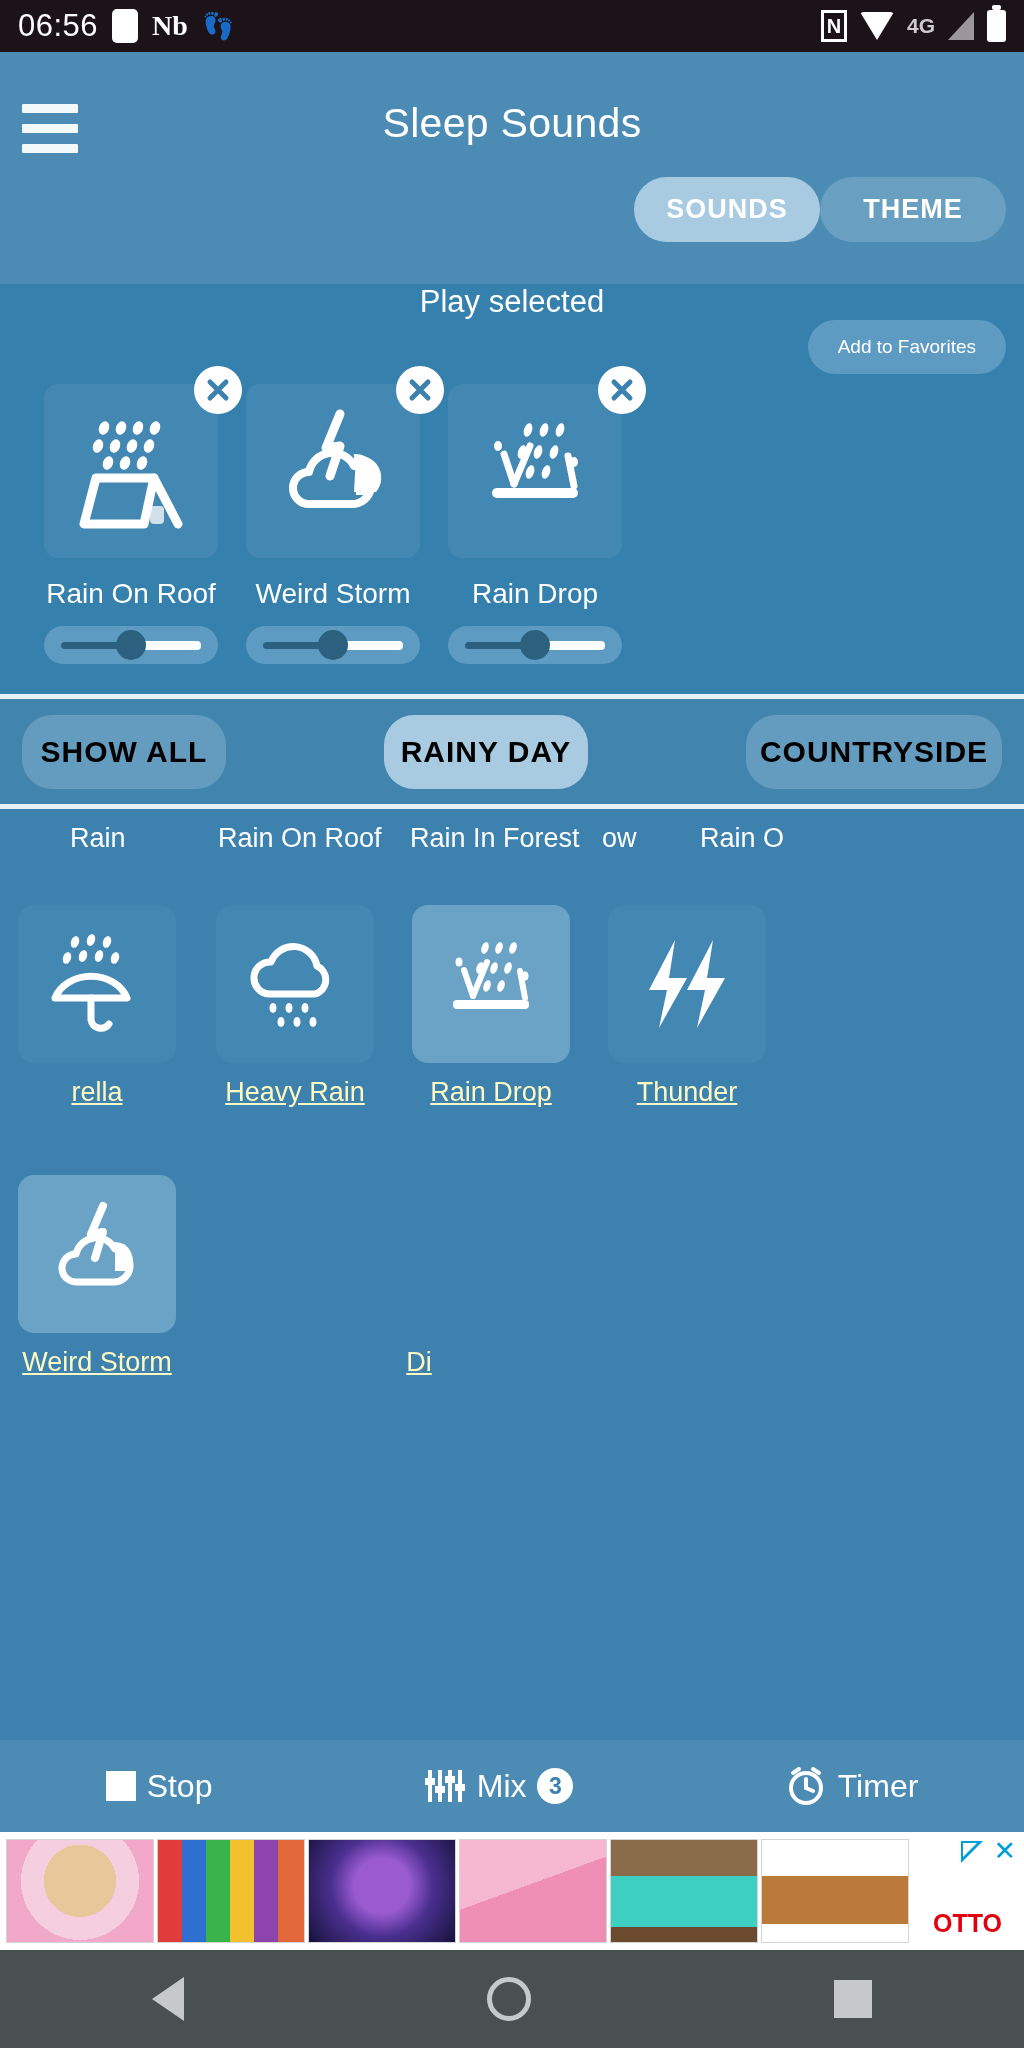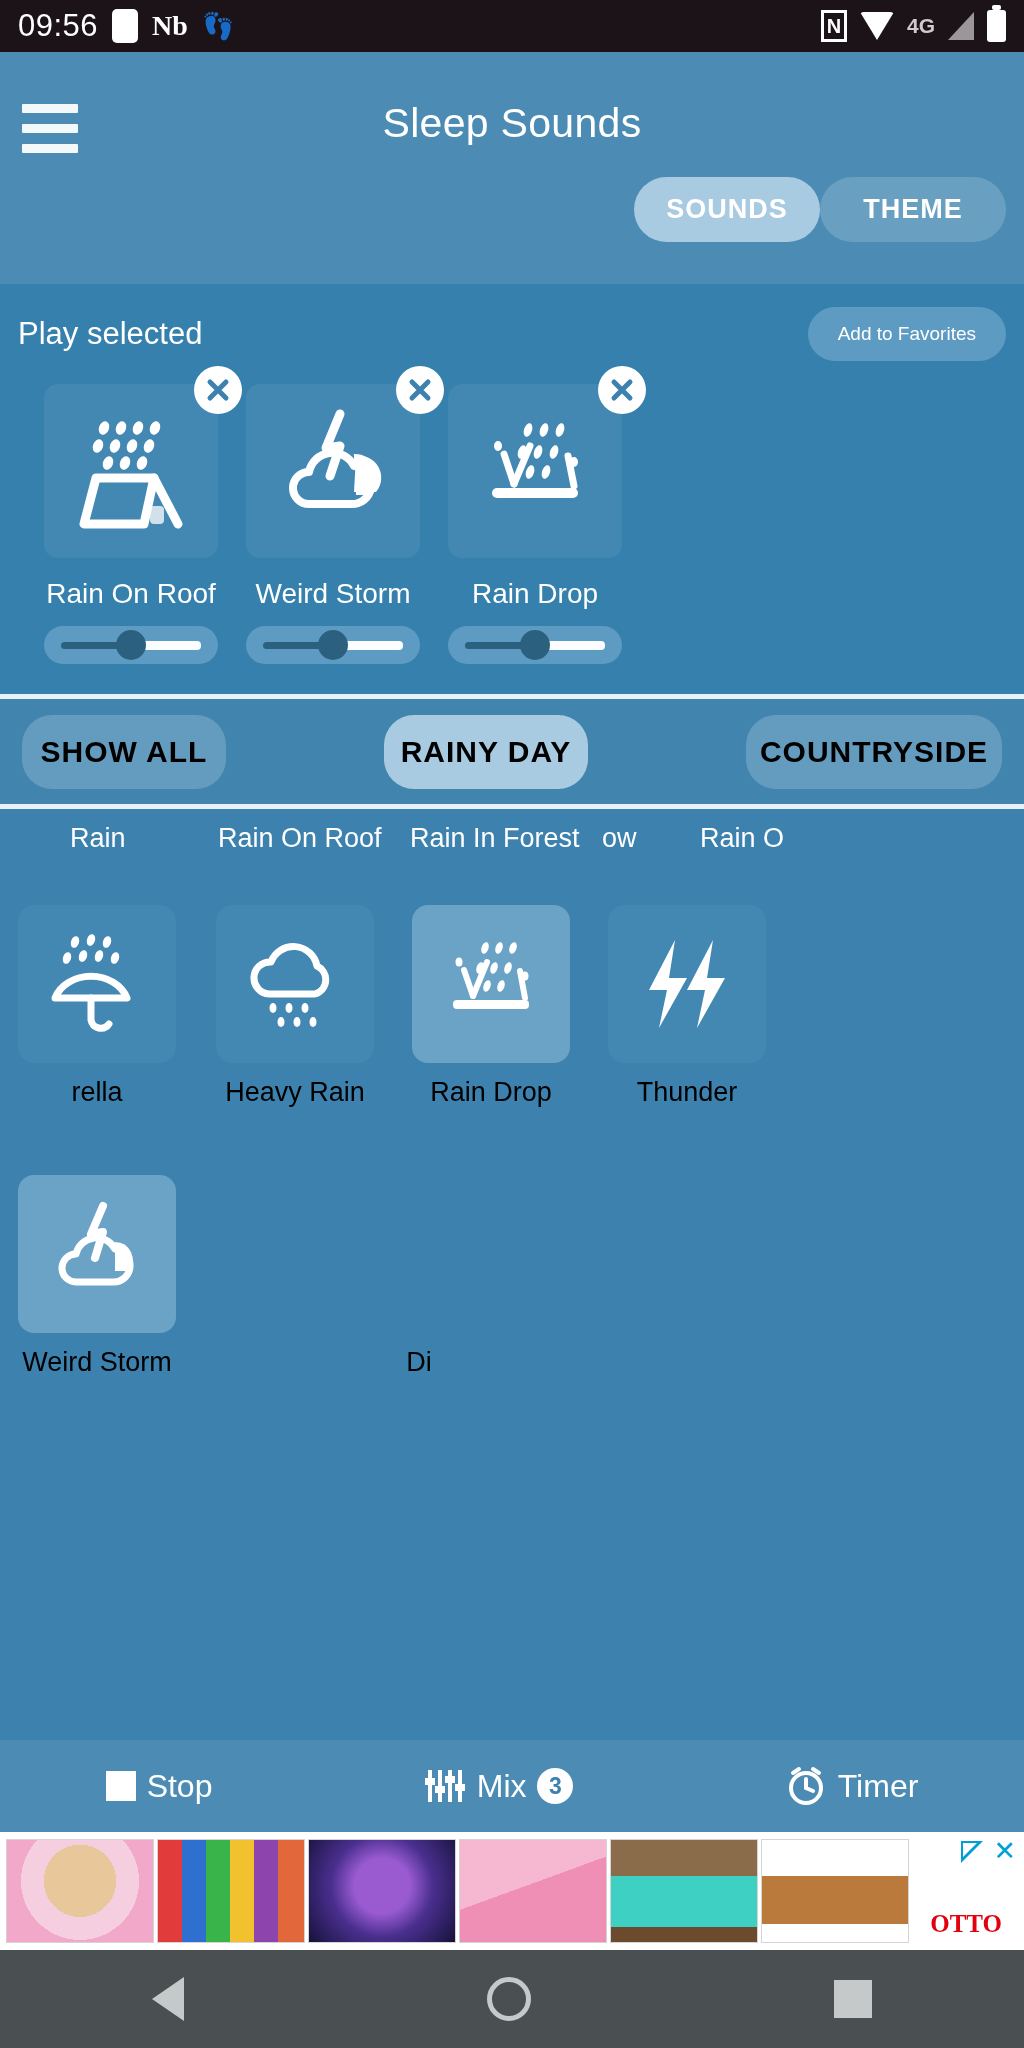--- a/index.html
+++ b/index.html
@@ -40,21 +40,21 @@
   .tab {
     border-radius: 34px; padding: 17px 0; text-align: center; color: #fff;
     font-size: 27px; font-weight: 700; letter-spacing: 1px;
     background: #69a0c1; min-width: 186px; cursor: pointer;
   }
   .tab.active { background: #a9cbe2; }
   .tab.w1 { width: 186px; } .tab.w2 { width: 186px; } .tab.w3 { width: 192px; }
 
   
   .selected-sec { background: #3580ad; flex: 0 0 410px; position: relative; padding: 0 18px; }
-  .sel-topbar { display: flex; align-items: center; height: 100px; }
+  .sel-topbar { display: flex; align-items: center; height: 100px; flex-direction: column; }
   .play-selected { color: #fff; font-size: 31px; }
   .add-fav {
     margin-left: auto; background: #5d9bc2; color: #fff; border-radius: 32px;
     padding: 16px 30px; font-size: 19px; cursor: pointer;
   }
   .sel-cards { display: flex; gap: 28px; padding-left: 26px; }
   .sel-card-wrap { width: 174px; position: relative; }
   .sel-card {
     width: 174px; height: 174px; background: #4387b3; border-radius: 14px;
     display: flex; align-items: center; justify-content: center; cursor: pointer;
@@ -95,57 +95,57 @@
     position: relative;
   }
   .row-labels span { position: absolute; white-space: nowrap; }
   .grid-row { display: flex; position: relative; height: 230px; }
   .tile-wrap { position: absolute; width: 158px; text-align: center; }
   .tile {
     width: 158px; height: 158px; border-radius: 16px; background: #4387b3;
     display: flex; align-items: center; justify-content: center; cursor: pointer;
   }
   .tile.sel { background: #6ba3c6; }
-  .tile-label { color: #000000; font-size: 27px; margin-top: 14px; white-space: nowrap; }
+  .tile-label { color: #fef9c3; font-size: 27px; margin-top: 14px; white-space: nowrap; text-decoration: underline; }
 
   
   .actionbar {
     flex: 0 0 92px; background: #4c8cb4; display: flex; align-items: center; justify-content: space-around;
     color: #fff; font-size: 32px;
   }
   .act { display: flex; align-items: center; gap: 11px; cursor: pointer; }
   .stop-sq { width: 30px; height: 30px; background: #fff; }
   .mix-badge {
     background: #fff; color: #3d82ae; border-radius: 50%; width: 36px; height: 36px;
     display: flex; align-items: center; justify-content: center; font-size: 23px; font-weight: 700;
   }
 
   
   .ad { flex: 0 0 118px; background: #fff; display: flex; align-items: center; position: relative; padding: 5px 6px; }
   .ad-thumb { width: 148px; height: 104px; border: 1px solid #d4d4d4; margin-right: 3px; overflow: hidden; position: relative; }
   .ad-ctrl { position: absolute; right: 8px; top: 6px; display: flex; align-items: center; gap: 10px; }
   .ad-choice { width: 0; height: 0; border-left: 22px solid #00a0d6; border-bottom: 22px solid transparent; position: relative; }
   .ad-choice::after { content:""; position:absolute; left:-20px; top:2px; width:0; height:0; border-left:14px solid #fff; border-bottom:14px solid transparent; }
   .ad-x { color: #00a0d6; font-size: 27px; line-height: 1; font-weight: 400; }
-  .ad-brand { position: absolute; right: 22px; bottom: 12px; color: #e3000f; font-weight: 700; font-size: 25px; font-family: Liberation Serif, serif; }
+  .ad-brand { position: absolute; right: 22px; bottom: 12px; color: #e3000f; font-weight: 700; font-size: 25px; font-family: Liberation Sans, sans-serif; }
 
   
   .navbar { flex: 0 0 98px; background: #4a4f52; display: flex; align-items: center; justify-content: space-around; }
   .nav-back { width: 0; height: 0; border-top: 22px solid transparent; border-bottom: 22px solid transparent; border-right: 32px solid #c6c9ca; cursor: pointer; }
   .nav-home { width: 44px; height: 44px; border: 5px solid #c6c9ca; border-radius: 50%; cursor: pointer; }
   .nav-recent { width: 38px; height: 38px; background: #c6c9ca; cursor: pointer; }
 </style>
 </head>
 <body>
 
 <div class="phone">
 
   <div class="statusbar">
     <div class="sb-left">
-      <div class="sb-time">09:56</div>
+      <div class="sb-time">06:56</div>
       <div class="ic-square"></div>
       <div class="ic-nb">Nb</div>
       <div class="ic-foot">👣</div>
     </div>
     <div class="sb-right">
       <div class="ic-nfc">N</div>
       <div class="ic-wifi"></div>
       <div class="ic-4g">4G</div>
       <div class="ic-sig"></div>
       <div class="ic-bat"></div>

